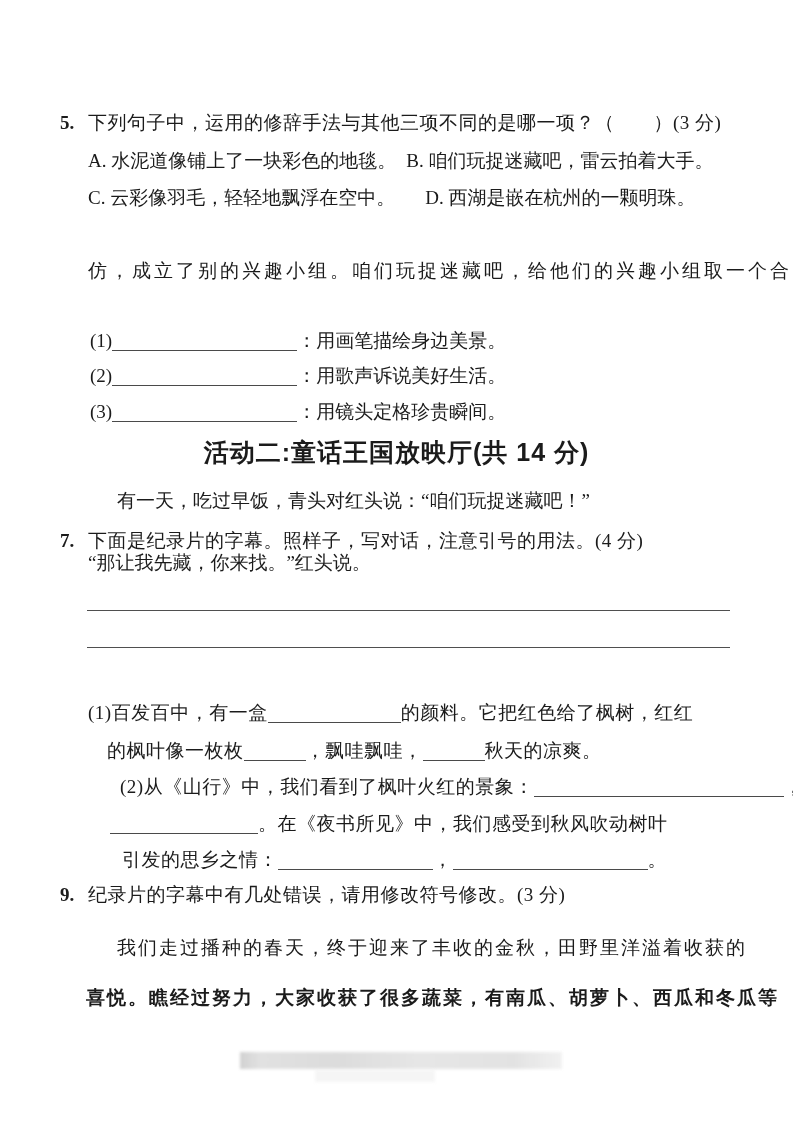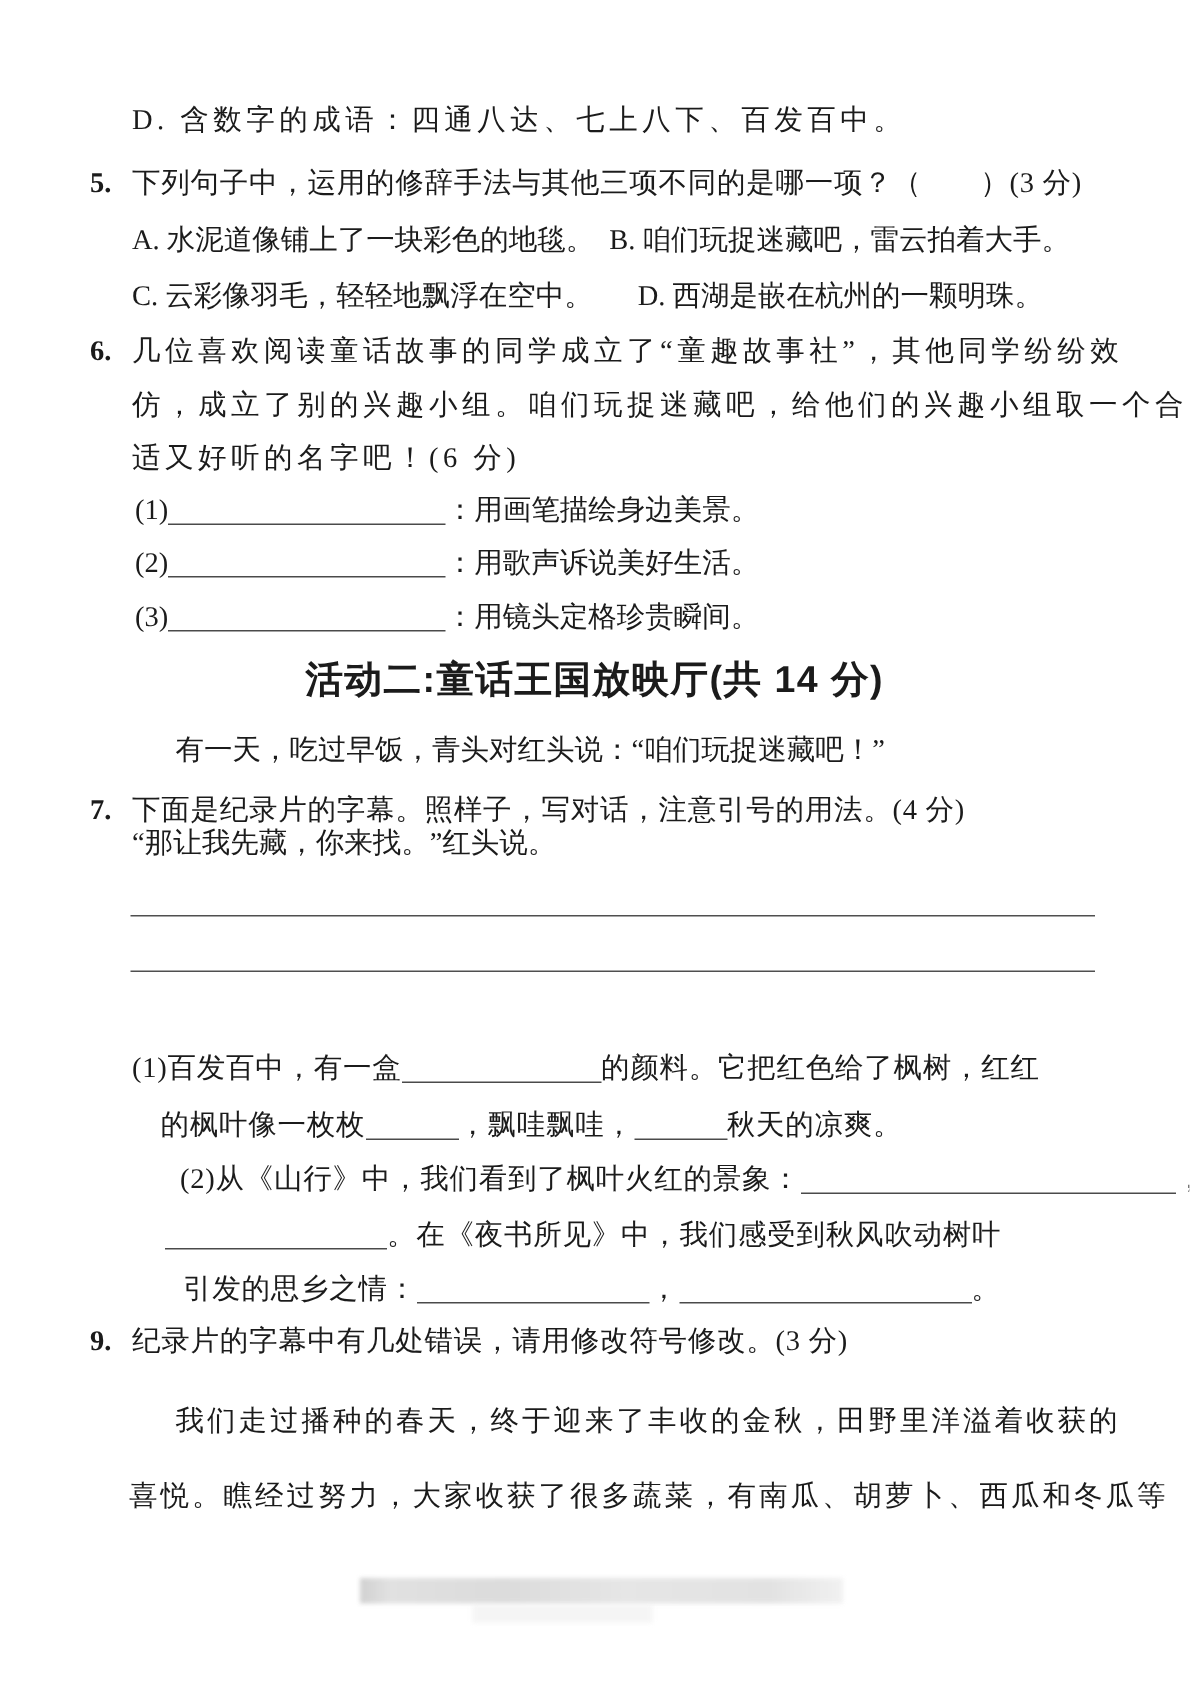--- a/index.html
+++ b/index.html
@@ -50,37 +50,32 @@
   .artifact-ghost{
     background:#ececec;
     opacity:0.5;
   }
 </style>
 </head>
 <body>
 
 <div class="page">
 
-  <div class="line ls3" style="left:88px;top:68px;">D. 含数字的成语：四通八达、七上八下、百发百中。</div>
 
   <div class="line ls1" style="left:60px;top:110px;">
     <span class="qnum">5.</span><span>下列句子中，运用的修辞手法与其他三项不同的是哪一项？（　　）(3 分)</span>
   </div>
   <div class="line" style="left:88px;top:148px;">
     <span>A. 水泥道像铺上了一块彩色的地毯。</span><span style="margin-left:10px;">B. 咱们玩捉迷藏吧，雷云拍着大手。</span>
   </div>
   <div class="line" style="left:88px;top:185px;">
     <span>C. 云彩像羽毛，轻轻地飘浮在空中。</span><span style="margin-left:30px;text-align:right;">D. 西湖是嵌在杭州的一颗明珠。</span>
   </div>
 
-  <div class="line ls3" style="left:60px;top:222px;">
-    <span class="qnum">6.</span><span>几位喜欢阅读童话故事的同学成立了“童趣故事社”，其他同学纷纷效</span>
-  </div>
   <div class="line ls3" style="left:88px;top:258px;">仿，成立了别的兴趣小组。咱们玩捉迷藏吧，给他们的兴趣小组取一个合</div>
-  <div class="line ls3" style="left:88px;top:293px;">适又好听的名字吧！(6 分)</div>
 
   <div class="line" style="left:90px;top:328px;">
     <span class="sub-label">(1)</span><span class="blank" style="width:185px;"></span><span>：用画笔描绘身边美景。</span>
   </div>
   <div class="line" style="left:90px;top:363px;">
     <span class="sub-label">(2)</span><span class="blank" style="width:185px;"></span><span>：用歌声诉说美好生活。</span>
   </div>
   <div class="line" style="left:90px;top:399px;">
     <span class="sub-label">(3)</span><span class="blank" style="width:185px;"></span><span>：用镜头定格珍贵瞬间。</span>
   </div>
@@ -108,18 +103,18 @@
     <span class="blank" style="width:148px;"></span><span>。在《夜书所见》中，我们感受到秋风吹动树叶</span>
   </div>
   <div class="line ls1" style="left:122px;top:847px;">
     <span>引发的思乡之情：</span><span class="blank" style="width:155px;"></span><span>，</span><span class="blank" style="width:195px;"></span><span>。</span>
   </div>
 
   <div class="line ls1" style="left:60px;top:882px;">
     <span class="qnum">9.</span><span>纪录片的字幕中有几处错误，请用修改符号修改。(3 分)</span>
   </div>
   <div class="line para" style="left:117px;top:933px;">我们走过播种的春天，终于迎来了丰收的金秋，田野里洋溢着收获的</div>
-  <div class="line para" style="left:86px;top:983px;">喜悦。瞧经过努力，大家收获了很多蔬菜，有南瓜、胡萝卜、西瓜和冬瓜等</div>
+  <div class="line para" style="left:86px;top:983px;font-weight:bold;">喜悦。瞧经过努力，大家收获了很多蔬菜，有南瓜、胡萝卜、西瓜和冬瓜等</div>
 
   <div class="artifact artifact-main" style="left:240px;top:1052px;width:322px;height:17px;"></div>
   <div class="artifact artifact-ghost" style="left:315px;top:1070px;width:120px;height:12px;"></div>
 
 </div>
 
 </body></html>

